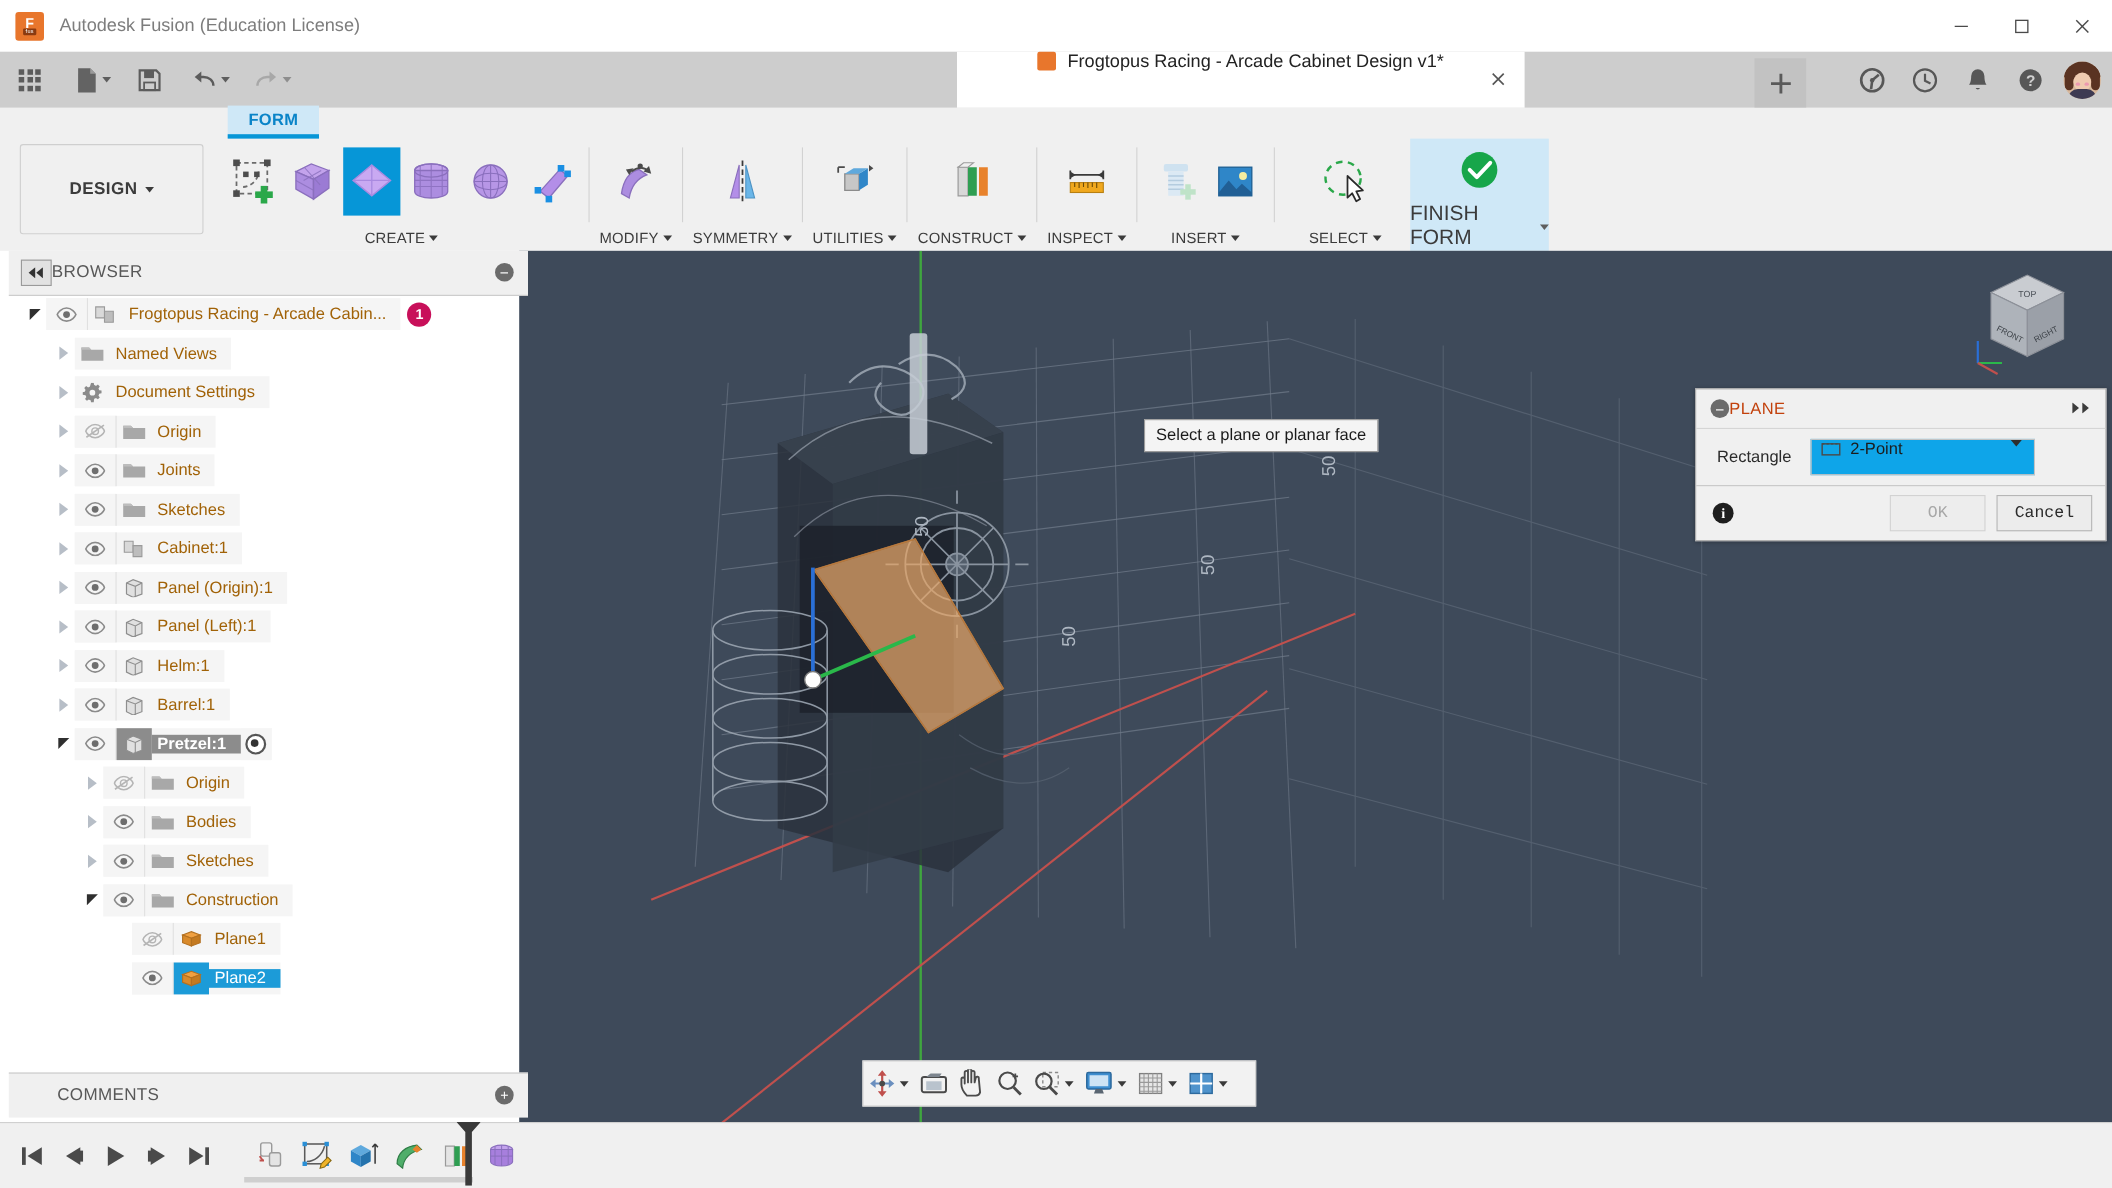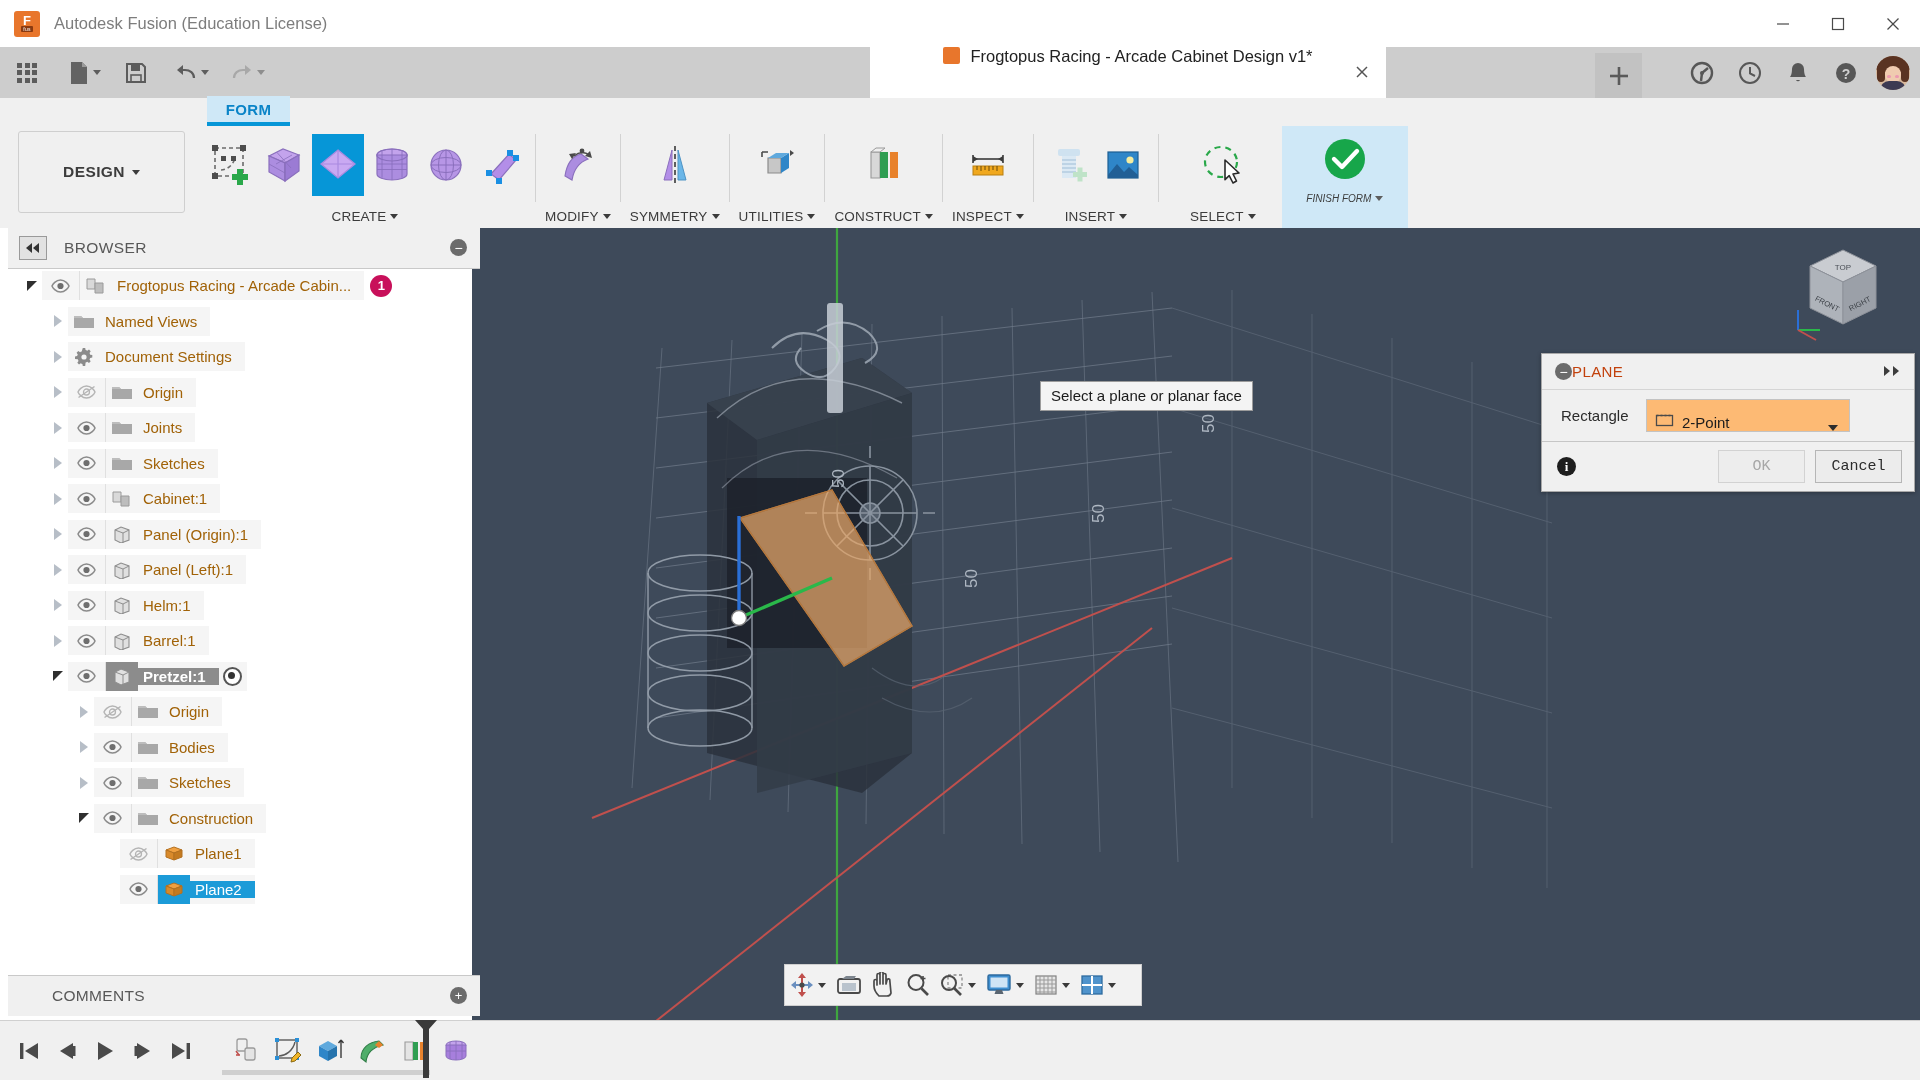--- a/index.html
+++ b/index.html
@@ -57,26 +57,26 @@
   .panels{position:absolute;left:200px;top:28px;height:102px;display:flex;align-items:stretch;}
   .panel{display:flex;flex-direction:column;align-items:center;position:relative;padding:0 4px;}
   .panel .icons{display:flex;align-items:center;height:78px;gap:2px;}
   .panel .plabel{height:24px;display:flex;align-items:center;justify-content:center;font-size:13.5px;color:#3b3b3b;letter-spacing:.2px;white-space:nowrap;}
   .panel .plabel .caret{border-top-color:#3b3b3b;}
   .sep{width:1px;background:#d2d2d2;margin:8px 5px 26px 5px;align-self:stretch;}
   .tool{width:52px;height:62px;display:flex;align-items:center;justify-content:center;position:relative;}
   .tool.sel{background:#0696d7;}
   .tool svg{display:block;}
   .finishform{width:126px;height:102px;background:#cfe8f7;display:flex;flex-direction:column;align-items:center;justify-content:flex-start;padding-top:9px;box-sizing:border-box;}
-  .finishform .fflabel{font-size:10px;color:#3b3b3b;margin-top:10px;display:flex;align-items:center;font-style:italic;}
+  .finishform .fflabel{font-size:19px;color:#3b3b3b;margin-top:10px;display:flex;align-items:center;}
 
   
   .browser{position:absolute;left:8px;top:228px;width:472px;height:40px;background:#f0f0f0;display:flex;align-items:center;border-bottom:1px solid #c9c9c9;}
   .collapse{width:26px;height:22px;margin-left:11px;border:1px solid #9a9a9a;background:#e2e2e2;display:flex;align-items:center;justify-content:center;color:#333;font-size:11px;letter-spacing:-2px;}
-  .browser .btitle{margin-left:17px;font-size:15.5px;color:#585858;letter-spacing:.4px;}
+  .browser .btitle{font-size:15.5px;color:#585858;letter-spacing:.4px;}
   .minus{position:absolute;right:13px;top:11px;width:17px;height:17px;border-radius:50%;background:#6b6b6b;color:#fff;display:flex;align-items:center;justify-content:center;font-size:14px;line-height:14px;}
 
   .tree{position:absolute;left:0;top:268px;width:472px;}
   .trow{height:35.5px;display:flex;align-items:center;position:relative;}
   .arrow{width:20px;height:35.5px;display:flex;align-items:center;justify-content:center;}
   .arrow .tri{width:0;height:0;border-top:6px solid transparent;border-bottom:6px solid transparent;border-left:8px solid #b7bec7;}
   .chip{background:#f5f5f5;height:29px;display:flex;align-items:center;}
   .eye{width:37px;height:29px;display:flex;align-items:center;justify-content:center;background:#f5f5f5;border-right:1px solid #e0e0e0;}
   .nodeicon{width:32px;height:29px;display:flex;align-items:center;justify-content:center;}
   .nodelabel{font-size:15px;color:#a16207;padding:0 13px 0 5px;white-space:nowrap;}
@@ -97,21 +97,21 @@
   .tooltip{position:absolute;left:1040px;top:381px;background:#f4f4f4;border:1px solid #9b9b9b;padding:5px 10px 6px 10px;font-size:15px;color:#1a1a1a;white-space:nowrap;}
 
   
   .dialog{position:absolute;left:1541px;top:353px;width:372px;background:#f0f0f0;border:1px solid #a8a8a8;box-shadow:0 1px 4px rgba(0,0,0,.3);}
   .dlg-head{height:35px;display:flex;align-items:center;border-bottom:1px solid #d5d5d5;position:relative;}
   .dlg-head .mc{width:17px;height:17px;border-radius:50%;background:#6b6b6b;color:#fff;display:flex;align-items:center;justify-content:center;font-size:14px;line-height:12px;margin-left:13px;}
   .dlg-head .dtl{margin-left:0;font-size:15px;color:#c2410c;letter-spacing:.4px;}
   .dlg-head .ff{position:absolute;right:12px;color:#3c3c3c;font-size:12px;letter-spacing:-2px;}
   .dlg-body{height:51px;display:flex;align-items:center;border-bottom:1px solid #c6c6c6;}
   .dlg-body .lbl{margin-left:19px;font-size:15px;color:#2b2b2b;width:85px;}
-  .combo{width:202px;height:31px;background:#fdba74;border:1px solid #c3c3c3;display:flex;align-items:flex-end;position:relative;}
+  .combo{width:202px;height:31px;background:#0ea5e9;border:1px solid #c3c3c3;display:flex;align-items:flex-start;position:relative;}
   .combo .cbicon{margin-left:8px;}
   .combo .cbtext{margin-left:8px;font-size:15px;color:#1c1c1c;}
   .combo .cbcaret{position:absolute;right:11px;width:0;height:0;border-left:5px solid transparent;border-right:5px solid transparent;border-top:6px solid #2d2d2d;}
   .dlg-foot{height:49px;display:flex;align-items:center;position:relative;}
   .info-i{width:19px;height:19px;border-radius:50%;background:#1e1e1e;color:#fff;display:flex;align-items:center;justify-content:center;font-size:13px;font-weight:bold;font-family:"Liberation Serif",serif;margin-left:15px;}
   .btn{height:31px;min-width:85px;border:1px solid #b6b6b6;background:#ececec;display:flex;align-items:center;justify-content:center;font-size:15px;color:#2b2b2b;font-family:Liberation Mono, monospace;}
   .btn.disabled{color:#a7a7a7;background:#ededed;border-color:#d2d2d2;}
   .dlg-foot .btns{position:absolute;right:12px;display:flex;gap:10px;}
 
   

